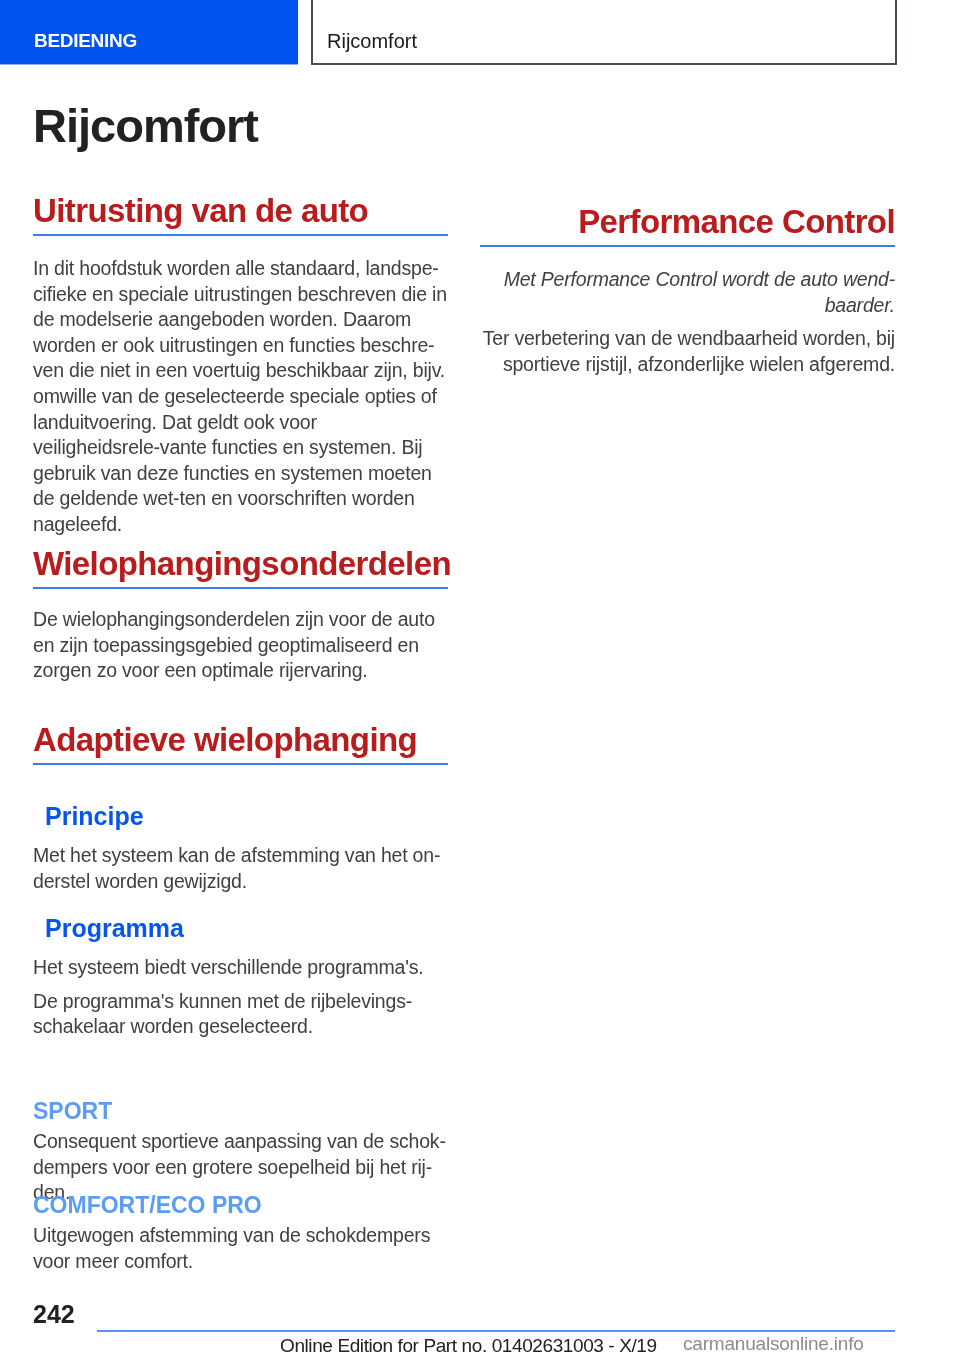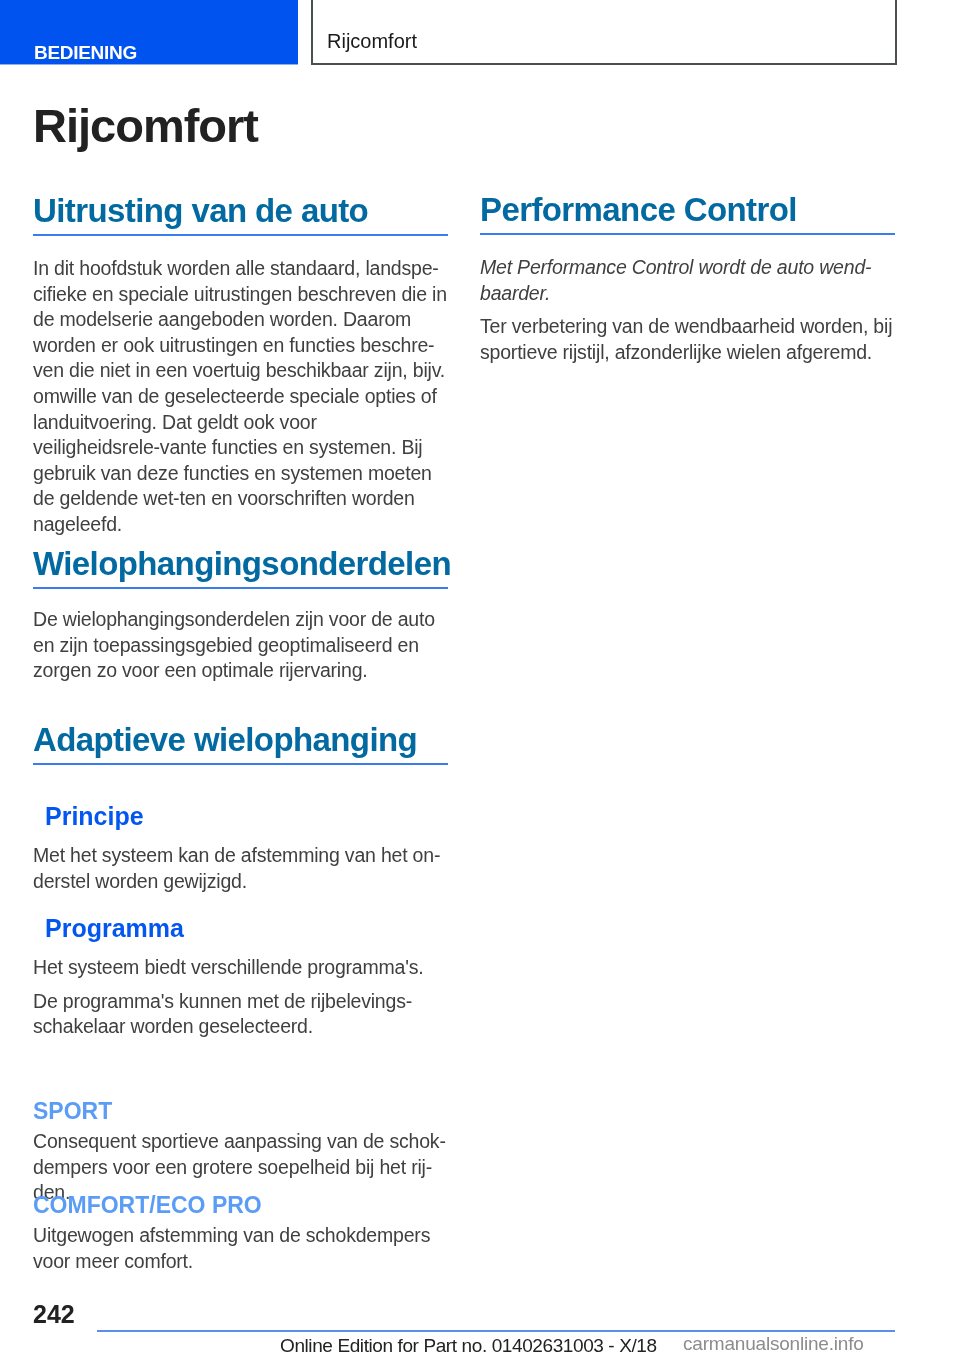--- a/index.html
+++ b/index.html
@@ -5,40 +5,40 @@
     html, body { margin: 0; padding: 0; background: #ffffff; }
     body {
       width: 960px; height: 1362px; position: relative; overflow: hidden;
       font-family: "Liberation Sans", sans-serif; color: #1a1a1a;
     }
     .header-section {
       position: absolute; left: 0; top: 0; width: 298px; height: 64px;
       background: #0153f0; border-bottom: 1px solid #8fb0ee;
     }
     .header-section span {
-      position: absolute; left: 34px; top: 42px; color: #ffffff;
+      position: absolute; left: 34px; top: 30px; color: #ffffff;
       font-weight: bold; font-size: 19px; letter-spacing: -0.3px;
     }
     .header-tab {
       position: absolute; left: 311px; top: 0; width: 582px; height: 63px;
       border-left: 2px solid #4a4f4f; border-right: 2px solid #4a4f4f; border-bottom: 2px solid #4a4f4f;
       background: #fff;
     }
     .header-tab span {
       position: absolute; left: 14px; top: 30px; font-size: 20px; color: #1a1a1a;
     }
     .page-title {
       position: absolute; left: 33px; top: 98px; margin: 0;
       font-size: 47px; font-weight: bold; color: #222; letter-spacing: -1px;
     }
     .col { position: absolute; top: 0; width: 415px; }
     .col-left { left: 33px; }
     .col-right { left: 480px; }
     .h2 {
-      margin: 0; font-size: 33px; font-weight: bold; color: #0369a1;
+      margin: 0; font-size: 33px; font-weight: bold; color: #b91c1c;
       letter-spacing: -0.6px; padding-bottom: 4px; border-bottom: 2px solid #3b7df0;
       white-space: nowrap;
     }
     .h3 { margin: 12px; font-size: 25px; font-weight: bold; color: #0456f0; }
     .h4 { margin: 0; font-size: 23px; font-weight: bold; color: #5b9df5; }
     p.body {
       margin: 0; font-size: 19.5px; line-height: 25.6px; color: #404040;
       letter-spacing: -0.2px;
     }
     .block { position: absolute; left: 0; width: 415px; }
@@ -98,23 +98,23 @@
     <p class="body" style="margin-top:4px;">Consequent sportieve aanpassing van de schok-dempers voor een grotere soepelheid bij het rij-den.</p>
   </div>
 
   <div class="block" style="top:1181px;margin-top:11px;">
     <h4 class="h4">COMFORT/ECO PRO</h4>
     <p class="body" style="margin-top:4px;">Uitgewogen afstemming van de schokdempers voor meer comfort.</p>
   </div>
 </div>
 
 <div class="col col-right">
-  <div class="block" style="top:191px;">
+  <div class="block" style="top:203px;text-align:right;">
     <h2 class="h2">Performance Control</h2>
     <p class="body" style="margin-top:20px;font-style:italic;">Met Performance Control wordt de auto wend-baarder.</p>
     <p class="body" style="margin-top:8px;">Ter verbetering van de wendbaarheid worden, bij sportieve rijstijl, afzonderlijke wielen afgeremd.</p>
   </div>
 </div>
 
 <div class="page-number">242</div>
 <div class="footer-line"></div>
-<div class="footer-edition">Online Edition for Part no. 01402631003 - X/18</div>
+<div class="footer-edition">Online Edition for Part no. 01402631003 - X/19</div>
 <div class="footer-watermark">carmanualsonline.info</div>
 
 </body></html>

